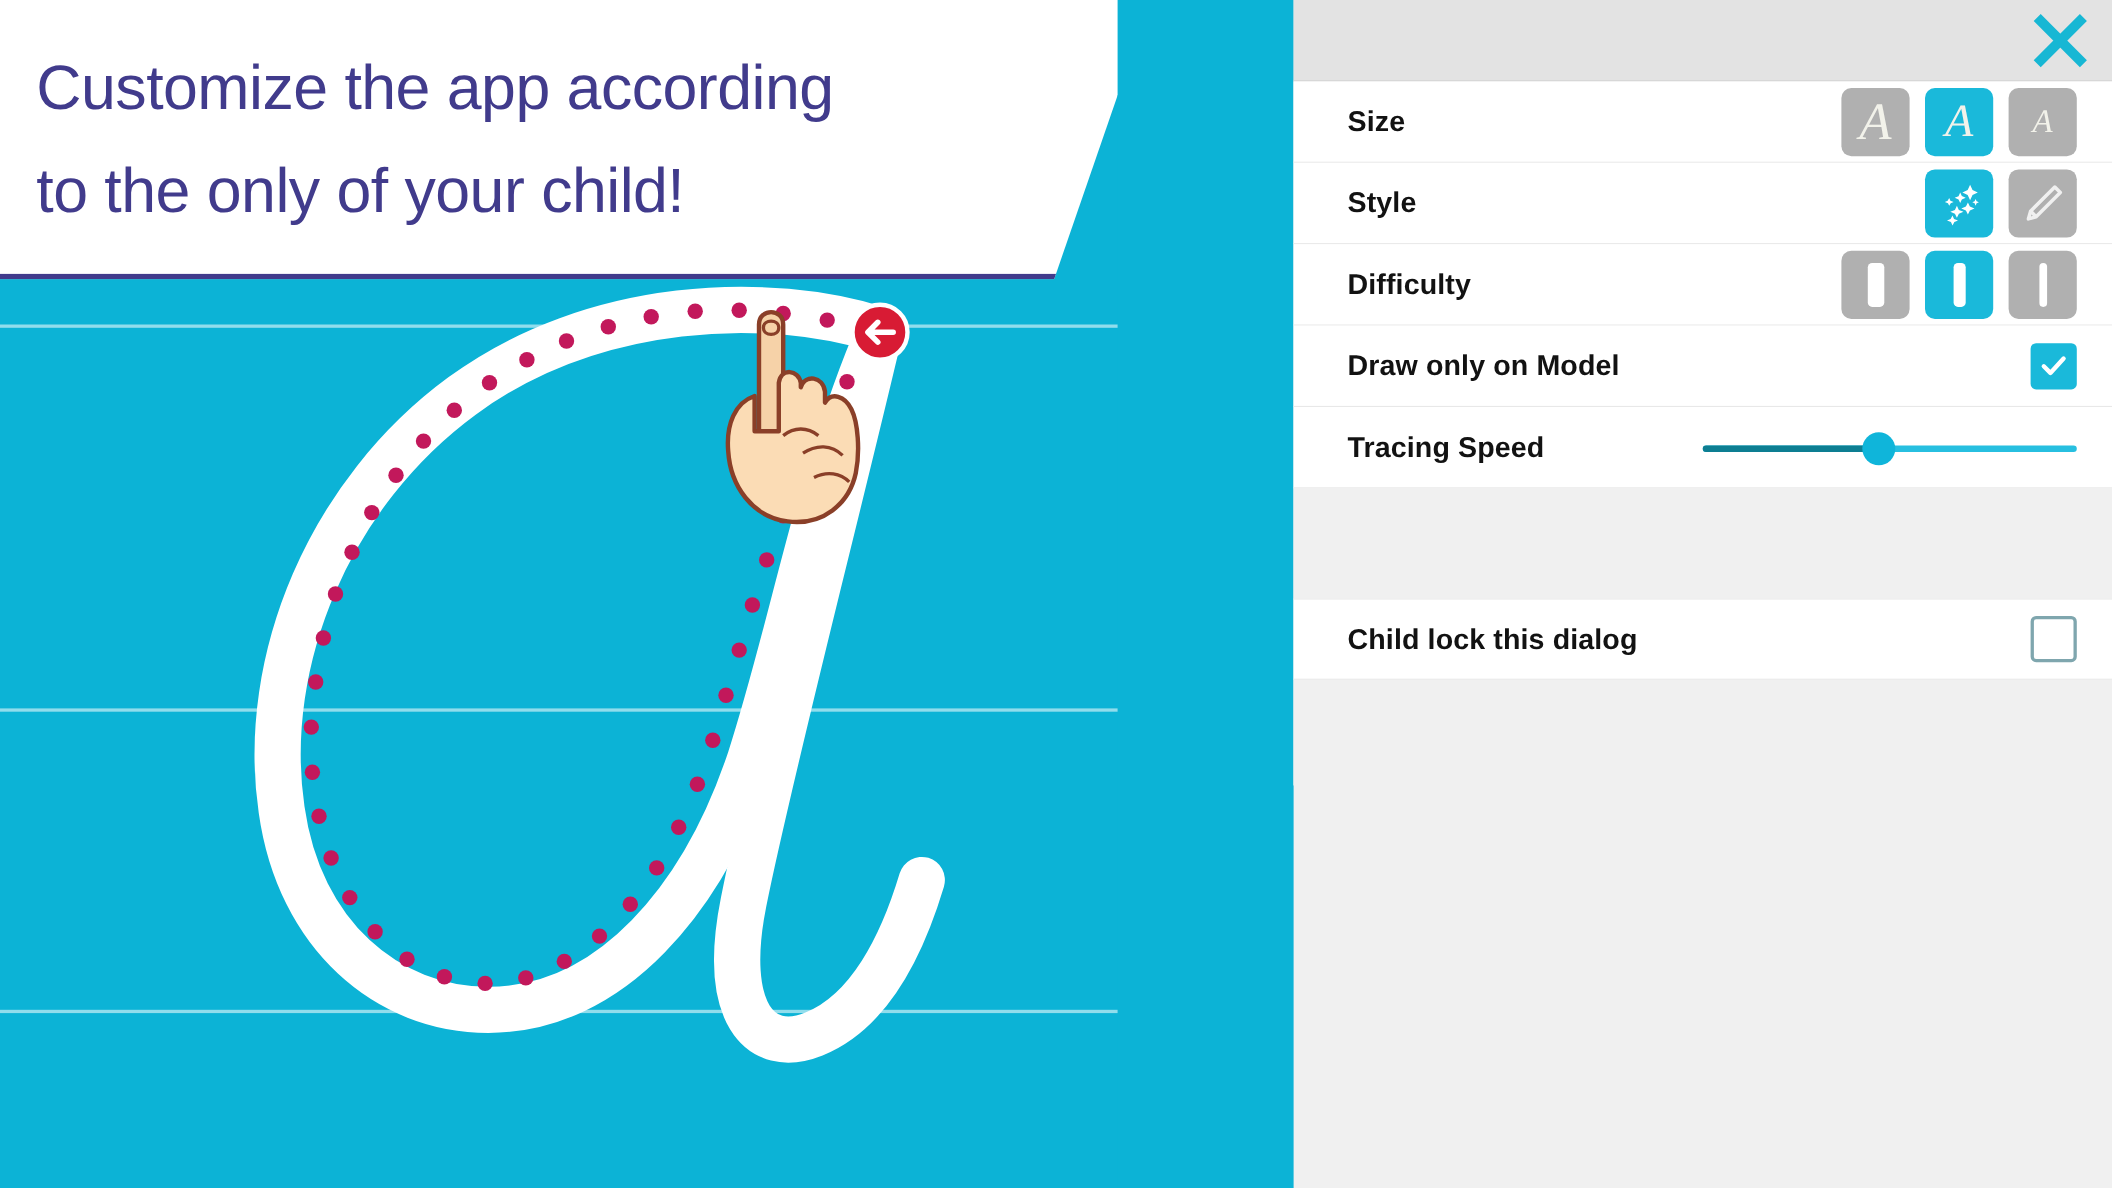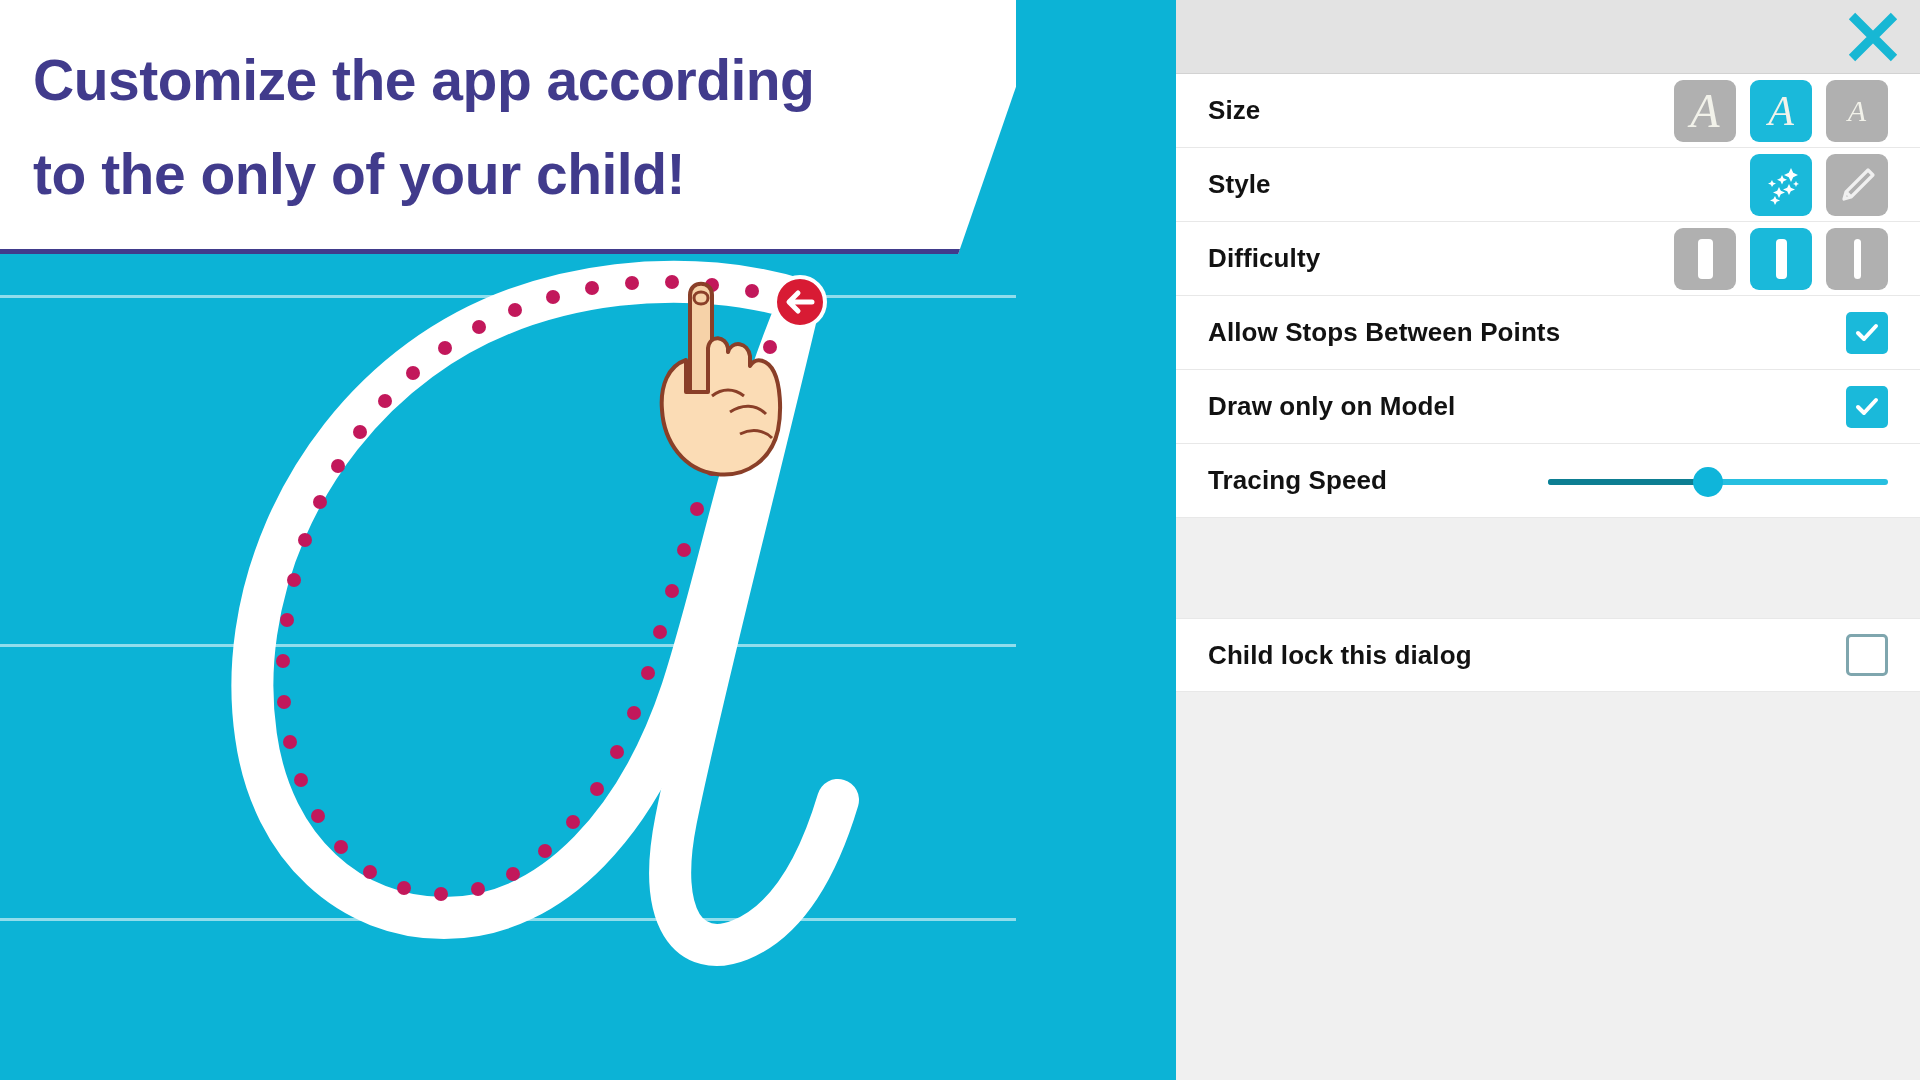--- a/index.html
+++ b/index.html
@@ -14,21 +14,20 @@
     width:1920px; height:1080px;
     background:#0cb3d6;
   }
 
   
   .canvas-area {
     position:absolute; left:0; top:0;
     width:1016px; height:1080px;
     background:#0cb3d6;
     overflow:hidden;
-    font-weight:bold;
   }
   .guide-line {
     position:absolute; left:0; width:1176px; height:3px;
     background:rgba(255,255,255,0.55);
   }
   .guide-line.g1 { top:295px; }
   .guide-line.g2 { top:644px; }
   .guide-line.g3 { top:918px; }
 
   .letter-svg {
@@ -78,21 +77,21 @@
   }
   .close-btn svg { display:block; }
 
   .rows { background:#f0f0f0; }
   .row {
     position:relative;
     display:flex;
     align-items:center;
     justify-content:space-between;
     height:74px;
-    padding:0 32px 0 32px;
+    padding:0 32px 0 49px;
     background:#ffffff;
     border-bottom:1px solid #e8e8e8;
   }
   .row-label {
     font-size:26px;
     color:#121212;
     font-weight:bold;
     letter-spacing:0.1px;
   }
   .row-controls { display:flex; align-items:center; gap:14px; }
@@ -343,28 +342,20 @@
           </div>
           <div class="opt selected">
             <span class="bar b-med"></span>
           </div>
           <div class="opt">
             <span class="bar b-thin"></span>
           </div>
         </div>
       </div>
 
-      <div class="row">
-        <div class="row-label">Allow Stops Between Points</div>
-        <div class="chk on">
-          <svg width="30" height="30" viewBox="0 0 30 30">
-            <path d="M6 15 L12 21 L24 8" stroke="#ffffff" stroke-width="4" fill="none" stroke-linecap="round" stroke-linejoin="round"></path>
-          </svg>
-        </div>
-      </div>
 
       <div class="row">
         <div class="row-label">Draw only on Model</div>
         <div class="chk on">
           <svg width="30" height="30" viewBox="0 0 30 30">
             <path d="M6 15 L12 21 L24 8" stroke="#ffffff" stroke-width="4" fill="none" stroke-linecap="round" stroke-linejoin="round"></path>
           </svg>
         </div>
       </div>
 

